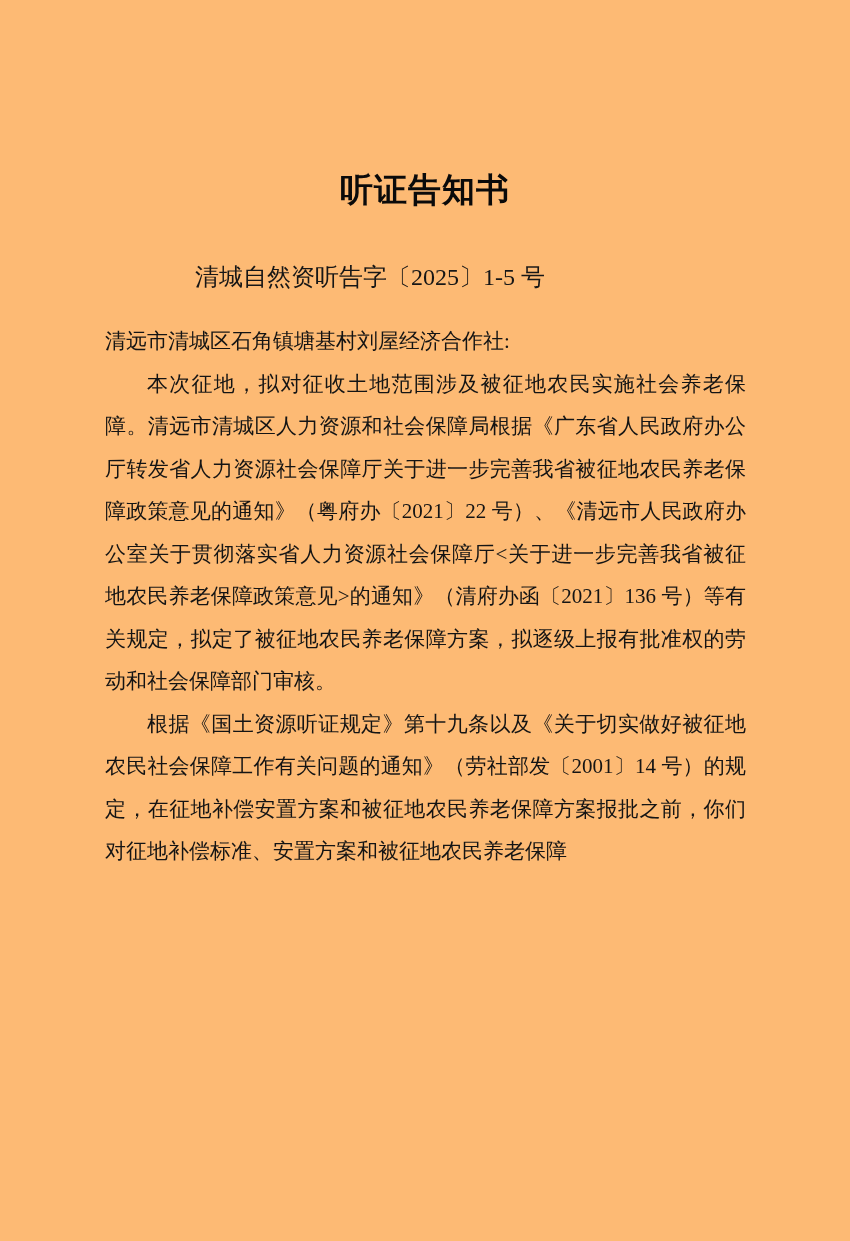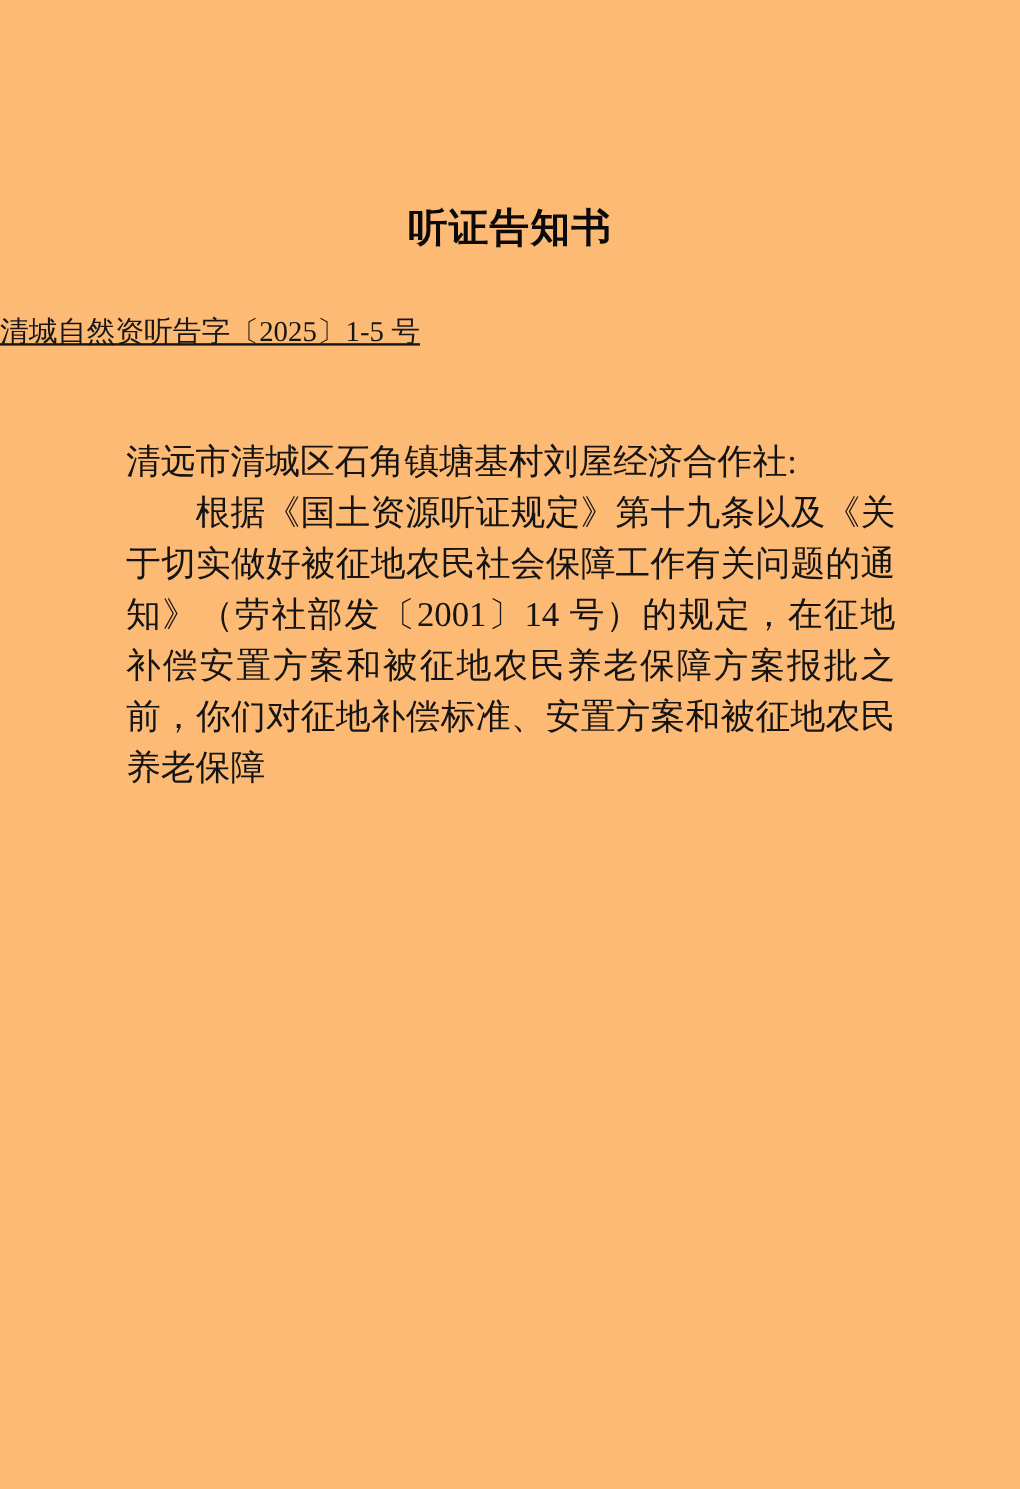--- a/index.html
+++ b/index.html
@@ -28,36 +28,34 @@
     font-size: 33px;
     letter-spacing: 1px;
     line-height: 44px;
     color: #0a0a0a;
   }
   .doc-number {
     position: absolute;
     top: 260px;
     left: 0;
     width: 740px;
-    text-align: left;
+    text-align: center;
     font-size: 24px;
     line-height: 34px;
     color: #161616;
     white-space: nowrap;
-    text-decoration: underline;
   }
   .body-block {
     position: absolute;
     top: 320px;
     left: 105px;
     width: 641px;
-    font-size: 29px;
+    font-size: 21px;
     line-height: 42.5px;
     color: #141414;
-    margin-top: 44px;
   }
   .addressee {
     margin: 0;
     text-align: left;
   }
   .body-paragraph {
     margin: 0;
     text-indent: 2em;
     text-align: justify;
     text-justify: inter-character;
@@ -69,17 +67,18 @@
 <div class="page">
 
   <div class="doc-title">听证告知书</div>
 
   <div class="doc-number">清城自然资听告字〔2025〕1-5 号</div>
 
   <div class="body-block">
     <p class="addressee">清远市清城区石角镇塘基村刘屋经济合作社:</p>
 
 
+    <p class="body-paragraph">本次征地，拟对征收土地范围涉及被征地农民实施社会养老保障。清远市清城区人力资源和社会保障局根据《广东省人民政府办公厅转发省人力资源社会保障厅关于进一步完善我省被征地农民养老保障政策意见的通知》（粤府办〔2021〕22 号）、《清远市人民政府办公室关于贯彻落实省人力资源社会保障厅&lt;关于进一步完善我省被征地农民养老保障政策意见&gt;的通知》（清府办函〔2021〕136 号）等有关规定，拟定了被征地农民养老保障方案，拟逐级上报有批准权的劳动和社会保障部门审核。</p>
 
     <p class="body-paragraph">根据《国土资源听证规定》第十九条以及《关于切实做好被征地农民社会保障工作有关问题的通知》（劳社部发〔2001〕14 号）的规定，在征地补偿安置方案和被征地农民养老保障方案报批之前，你们对征地补偿标准、安置方案和被征地农民养老保障</p>
   </div>
 
 </div>
 
 </body></html>

